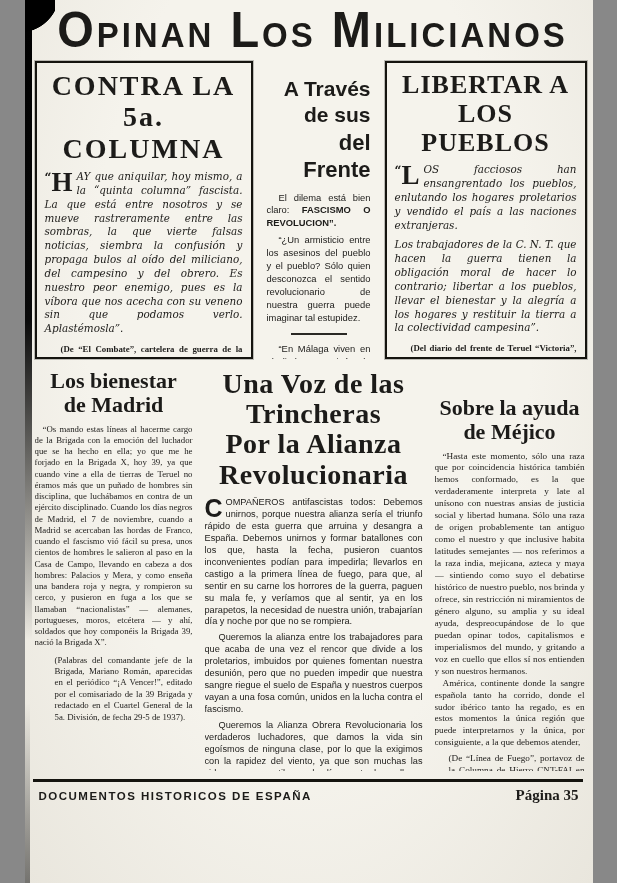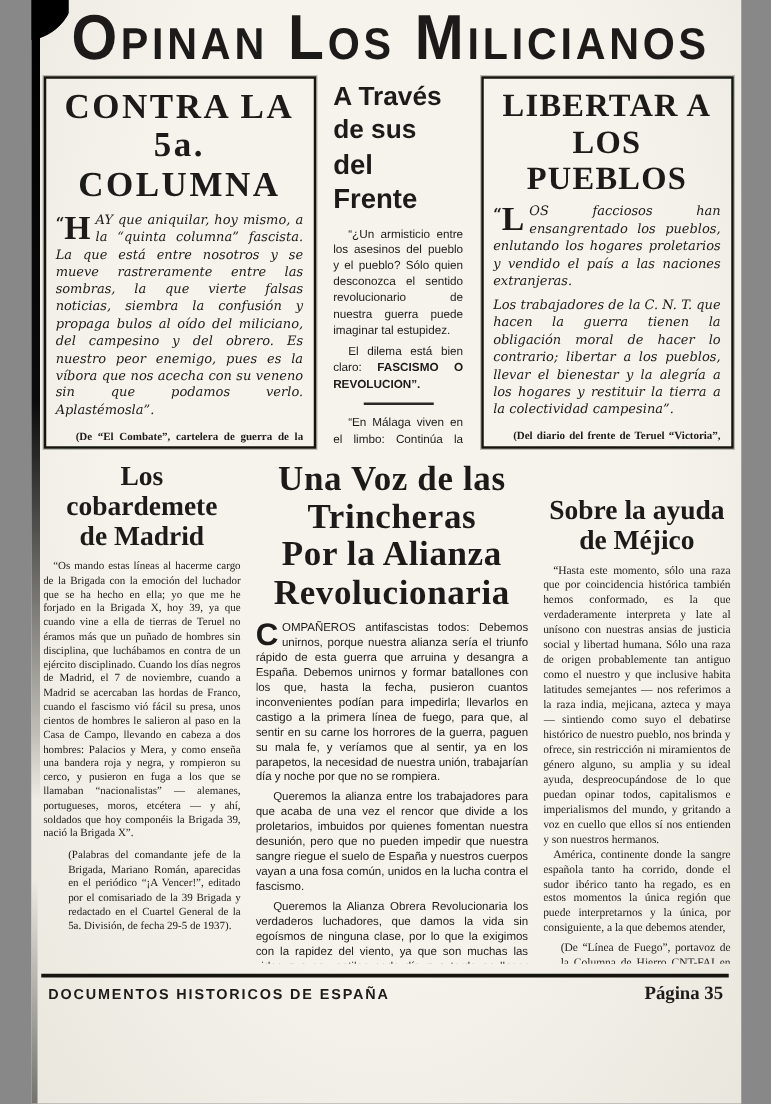--- a/index.html
+++ b/index.html
@@ -43,21 +43,21 @@
   .col-periodicos{flex:1;padding:0 4px;}
   .col-libertar{width:182px;flex:none;}
 
   .box-title{
     font-family:"Liberation Serif", serif;
     font-weight:bold;font-size:28px;line-height:1.12;
     letter-spacing:2px;text-align:center;margin:2px 0 6px;
   }
   .col-libertar .box-title{font-size:26px;letter-spacing:1px;}
 
-  .per-title{font-family:"Liberation Sans", sans-serif;font-weight:bold;text-align:left;margin:4px 0 8px;line-height:1.25;}
+  .per-title{font-family:"Liberation Sans", sans-serif;font-weight:bold;text-align:right;margin:15px 0 8px;line-height:1.25;}
   .per-title .l1{display:block;font-size:21px;}
   .per-title .l2{display:block;font-size:20px;letter-spacing:6px;}
   .per-title .l3{display:block;font-size:22px;}
 
   .serif-it{font-style:italic;font-family:"DejaVu Serif", serif;font-size:10.4px;line-height:1.33;text-align:justify;margin:0 0 6px;}
   .dc-wrap{float:left;margin:1px 4px 0 0;}
   .dc-quote{font-size:12px;vertical-align:top;font-style:normal;font-weight:bold;}
   .dc-letter{font-size:27px;line-height:22px;font-weight:bold;font-style:normal;font-family:"Liberation Serif", serif;}
   .attribution{font-family:"Liberation Serif", serif;font-style:normal;font-weight:bold;
     font-size:8.8px;line-height:1.35;text-align:justify;margin:8px 0 0 16px;}
@@ -110,42 +110,42 @@
         <span class="dc-wrap"><span class="dc-quote">“</span><span class="dc-letter">H</span></span><span>AY que aniquilar, hoy mismo, a la “quinta columna” fascista. La que está entre nosotros y se mueve rastreramente entre las sombras, la que vierte falsas noticias, siembra la confusión y propaga bulos al oído del miliciano, del campesino y del obrero. Es nuestro peor enemigo, pues es la víbora que nos acecha con su veneno sin que podamos verlo. Aplastémosla”.</span>
       </p>
       <p class="attribution">(De “El Combate”, cartelera de guerra de la Segunda Columna F. A. I., No. 20, editado en Caspe, con fecha 28—10—1936).</p>
     </section>
 
     <section class="col col-periodicos">
       <h2 class="per-title">
         <span class="l1">A Través de sus</span>
         <span class="l3">del Frente</span>
       </h2>
+      <p class="sans-body"><span>El dilema está bien claro: </span><span class="bold">FASCISMO O REVOLUCION”.</span></p>
       <p class="sans-body">“¿Un armisticio entre los asesinos del pueblo y el pueblo? Sólo quien desconozca el sentido revolucionario de nuestra guerra puede imaginar tal estupidez.</p>
-      <p class="sans-body"><span>El dilema está bien claro: </span><span class="bold">FASCISMO O REVOLUCION”.</span></p>
       <hr class="mini-divider">
       <p class="sans-body">“En Málaga viven en el limbo: Continúa la semana inglesa. Los sábados se cierran los establecimientos y los domingos dicen que es día de fiesta y nadie trabaja. En Málaga se vive en el limbo, no en la revolución ni en la guerra”. — (Párrafos del periódico “C. E. F. A.”, órgano de la Columna C. E. F. A., que se editaba en Málaga, correspondiente al núm. 7, del 15-1-937).</p>
     </section>
 
     <section class="col boxed col-libertar">
       <h2 class="box-title"><span>LIBERTAR A</span><br><span>LOS PUEBLOS</span></h2>
       <p class="serif-it">
         <span class="dc-wrap"><span class="dc-quote">“</span><span class="dc-letter">L</span></span><span>OS facciosos han ensangrentado los pueblos, enlutando los hogares proletarios y vendido el país a las naciones extranjeras.</span>
       </p>
       <p class="serif-it">Los trabajadores de la C. N. T. que hacen la guerra tienen la obligación moral de hacer lo contrario; libertar a los pueblos, llevar el bienestar y la alegría a los hogares y restituir la tierra a la colectividad campesina”.</p>
       <p class="attribution">(Del diario del frente de Teruel “Victoria”, No. 6, editado en Alfambra con fecha 30—10—1936).</p>
     </section>
 
   </div>
 
   <div class="row-bottom">
 
     <section class="col col-luchadores">
       <h2 class="b-title">
-        <span class="l1">Los cobardemete</span>
+        <span class="l1">Los bienestar</span>
         <span class="l2">de Madrid</span>
       </h2>
       <p class="luch-body">“Os mando estas líneas al hacerme cargo de la Brigada con la emoción del luchador que se ha hecho en ella; yo que me he forjado en la Brigada X, hoy 39, ya que cuando vine a ella de tierras de Teruel no éramos más que un puñado de hombres sin disciplina, que luchábamos en contra de un ejército disciplinado. Cuando los días negros de Madrid, el 7 de noviembre, cuando a Madrid se acercaban las hordas de Franco, cuando el fascismo vió fácil su presa, unos cientos de hombres le salieron al paso en la Casa de Campo, llevando en cabeza a dos hombres: Palacios y Mera, y como enseña una bandera roja y negra, y rompieron su cerco, y pusieron en fuga a los que se llamaban “nacionalistas” — alemanes, portugueses, moros, etcétera — y ahí, soldados que hoy componéis la Brigada 39, nació la Brigada X”.</p>
       <p class="luch-attr">(Palabras del comandante jefe de la Brigada, Mariano Román, aparecidas en el periódico “¡A Vencer!”, editado por el comisariado de la 39 Brigada y redactado en el Cuartel General de la 5a. División, de fecha 29-5 de 1937).</p>
     </section>
 
     <section class="col col-unavoz">
       <h2 class="b-title">
         <span class="l1">Una Voz de las Trincheras</span>
         <span class="l2">Por la Alianza Revolucionaria</span>

